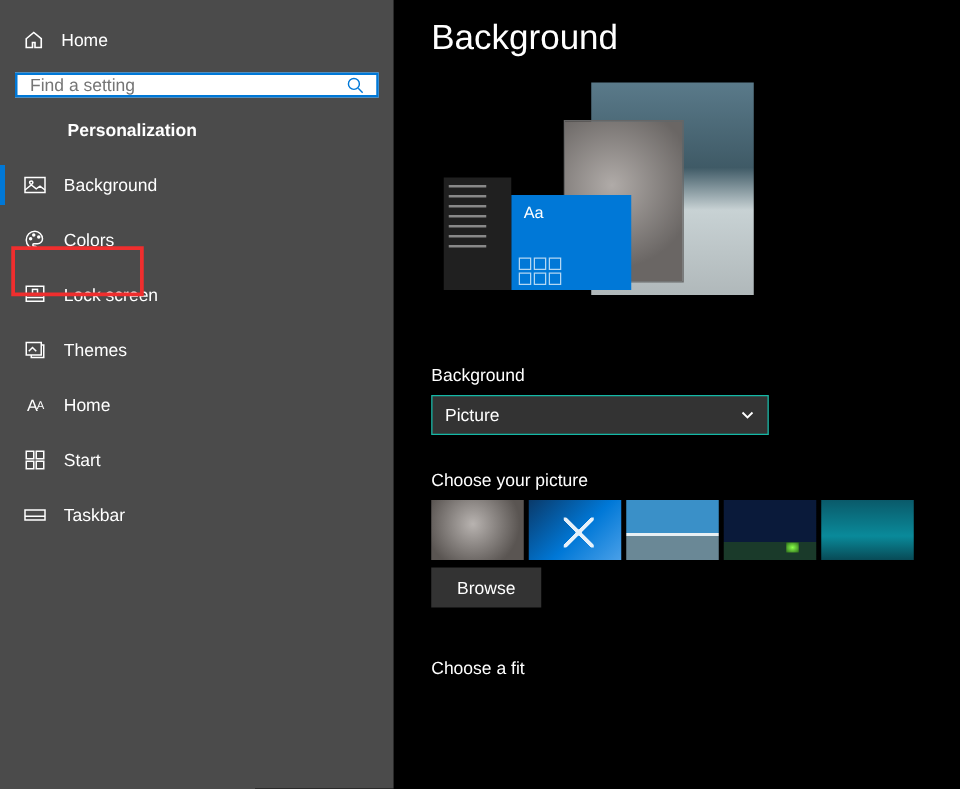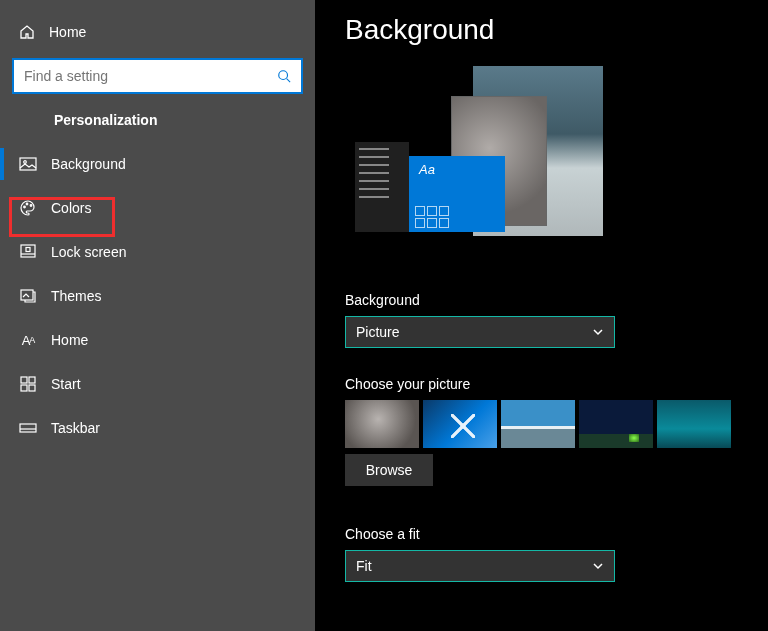--- a/index.html
+++ b/index.html
@@ -23,21 +23,21 @@
     .home-row {
       display: flex;
       align-items: flex-end;
       padding: 6px 0 18px 19px;
       cursor: pointer;
     }
     .home-row svg { width: 16px; height: 16px; }
     .home-row span { margin-left: 14px; font-size: 14px; }
     .search {
       margin: 0 12px 18px 12px;
-      height: 36px;
+      height: 20px;
       background: #fff;
       border: 2px solid #0078d7;
       display: flex;
       align-items: center;
       padding: 0 10px;
     }
     .search input {
       border: none;
       outline: none;
       flex: 1;
@@ -83,21 +83,21 @@
     .main {
       flex: 1;
       background: #000;
       padding: 14px 0 0 30px;
     }
     h1.page-title { font-weight: 300; font-size: 28px; margin-bottom: 20px; }
     
     .preview { width: 248px; height: 170px; position: relative; margin-left: 10px; margin-bottom: 56px; }
     .preview .wall { position:absolute; right:0; top:0; width:130px; height:170px; background: linear-gradient(to bottom,#5a7a8a,#3f5a66 40%,#c8d2d4 60%,#b0b8ba); }
     .preview .window { position:absolute; left:96px; top:30px; width:96px; height:130px; background: radial-gradient(circle at 40% 40%, #b0aba8, #6a6664 70%); border:1px solid #666; }
-    .preview .bar { position:absolute; left:54px; top:90px; width:96px; height:76px; background:#0078d7;font-style:italic; }
+    .preview .bar { position:absolute; left:54px; top:90px; width:96px; height:76px; background:#0078d7; }
     .preview .bar .aa { color:#fff; font-size:13px; padding:6px 0 0 10px; }
     .preview .bar .tiles { position:absolute; left:6px; bottom:4px; display:grid; grid-template-columns: repeat(3,10px); grid-template-rows: repeat(2,10px); gap:2px; }
     .preview .bar .tiles div { border:1px solid rgba(255,255,255,.7); }
     .preview .tb { position:absolute; left:0; top:76px; width:54px; height:90px; background:#202020; }
     .preview .lines { position:absolute; left:4px; top:82px; }
     .preview .lines div { width:30px; height:2px; background:#888; margin-bottom:6px; }
     .label { font-size: 14px; margin-bottom: 8px; }
     .select {
       width: 270px;
       height: 32px;
@@ -255,19 +255,13 @@
   <div class="thumbs">
     <div class="thumb t1"></div>
     <div class="thumb t2"></div>
     <div class="thumb t3"></div>
     <div class="thumb t4"></div>
     <div class="thumb t5"></div>
   </div>
   <button class="browse-btn">Browse</button>
 
   <div class="label">Choose a fit</div>
-  <div class="select fit">
-    <span>Fit</span>
-    <svg viewBox="0 0 12 12" fill="none" stroke="#fff" stroke-width="1.5">
-        <path d="m2 4 4 4 4-4"></path>
-      </svg>
-  </div>
 </div>
 
 </body></html>

